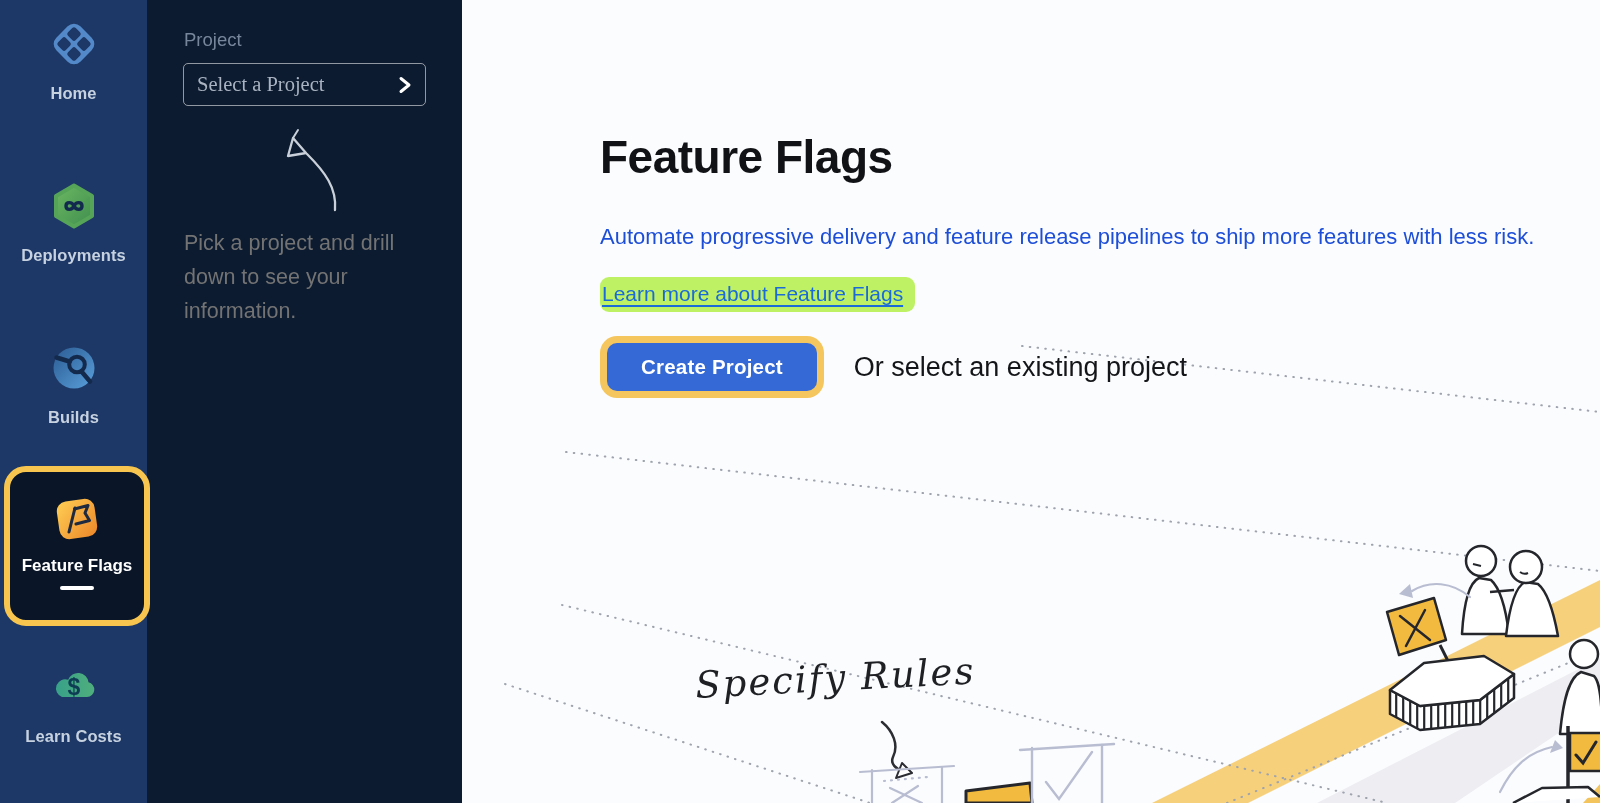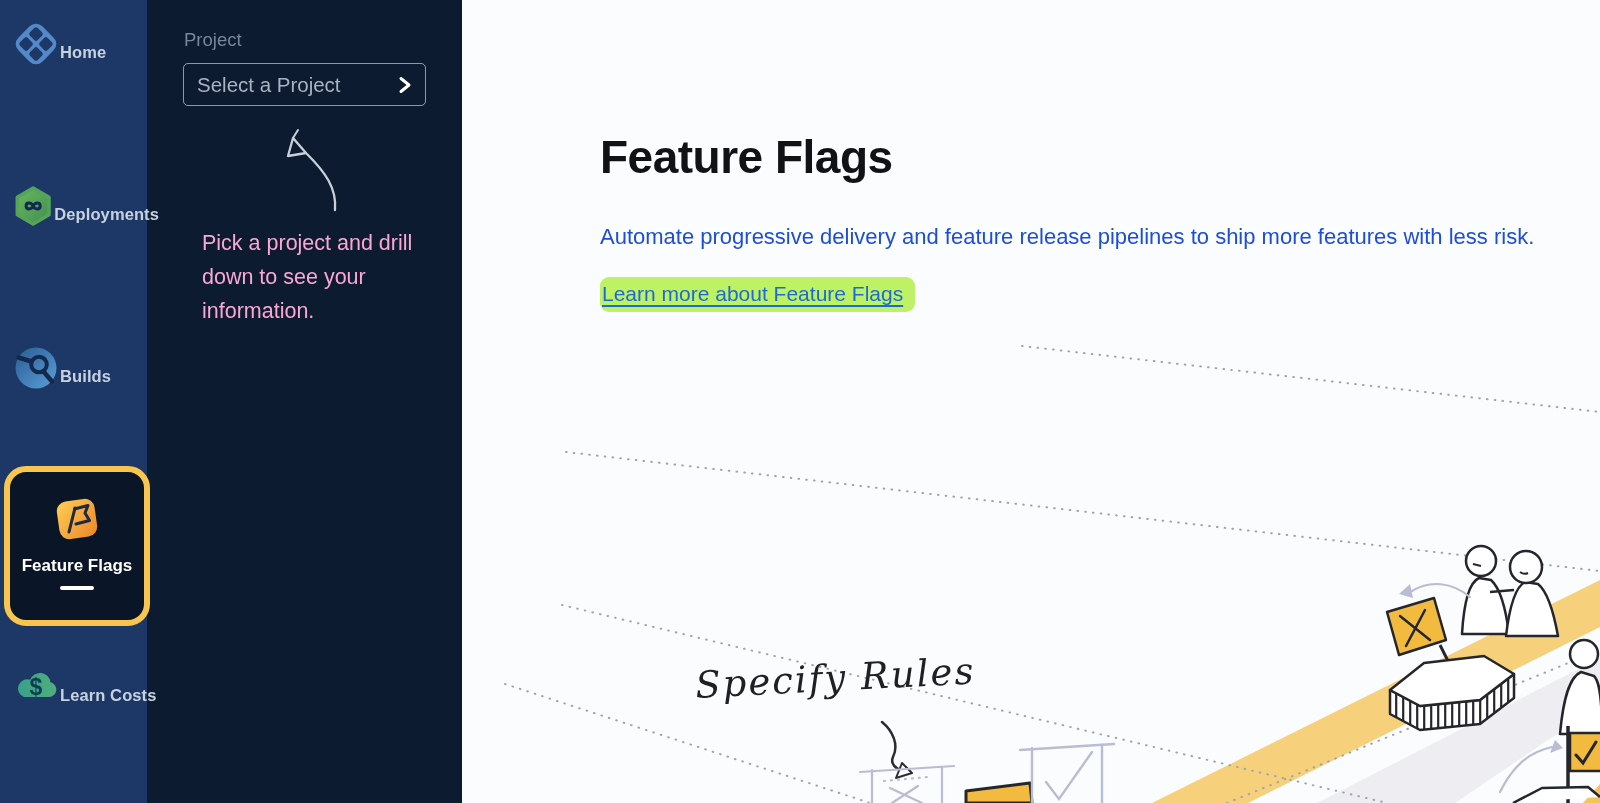--- a/index.html
+++ b/index.html
@@ -9,22 +9,22 @@
     background:#fbfcfe;
   }
   .app{position:relative;width:1600px;height:803px;display:flex;}
 
   
   .module-nav{
     position:relative;width:147px;min-width:147px;height:803px;
     background:#1d3866;z-index:6;
   }
   .nav-item{
-    position:absolute;left:12px;width:147px;
-    display:flex;align-items:center;cursor:pointer;
+    position:absolute;left:0;width:147px;
+    display:flex;flex-direction:column;align-items:center;cursor:pointer;
   }
   .nav-item .nav-label{
     margin-top:16px;font-size:16.5px;font-weight:600;color:#c7d2e1;
     letter-spacing:.1px;text-align:center;
   }
   .nav-home{top:20px;}
   .nav-deployments{top:182px;justify-content:flex-end;}
   .nav-builds{top:344px;}
   .nav-cloud{top:663px;}
 
@@ -46,25 +46,25 @@
   .project-label{
     position:absolute;left:37px;top:29px;
     font-size:18.5px;font-weight:500;color:#78869c;
   }
   .project-select{
     position:absolute;left:36px;top:63px;width:243px;height:43px;
     box-sizing:border-box;border:1.5px solid rgba(255,255,255,.55);
     border-radius:5px;display:flex;align-items:center;
     padding:0 13px;cursor:pointer;background:transparent;
   }
-  .project-select .value{flex:1;font-size:20.5px;font-weight:500;color:#a9b3c1;}
+  .project-select .value{flex:1;font-size:20.5px;font-weight:500;color:#a9b3c1;font-family:Liberation Serif, serif;}
   .arrow-sketch{position:absolute;left:128px;top:126px;}
   .hint-text{
-    position:absolute;left:55px;top:226px;width:218px;
-    font-size:21.5px;line-height:34px;font-weight:500;color:#f9a8d4;
+    position:absolute;left:37px;top:226px;width:218px;
+    font-size:21.5px;line-height:34px;font-weight:500;color:#737373;
   }
 
   
   .main{position:relative;flex:1;height:803px;background:#fbfcfe;overflow:hidden;}
   .illustration{position:absolute;left:0;top:0;z-index:0;pointer-events:none;}
   .content{position:relative;z-index:1;padding:130px 0 0 138px;}
   .page-title{
     margin:0;font-size:46px;font-weight:700;color:#101215;letter-spacing:-.5px;
   }
   .page-desc{
@@ -278,15 +278,21 @@
         <polygon points="1093,740 1101,748 1088,753" fill="#b9bdd1"></polygon>
       </g>
     </svg>
 
     <div class="content">
       <h1 class="page-title">Feature Flags</h1>
       <p class="page-desc">Automate progressive delivery and feature release pipelines to ship more features with less risk.</p>
       <div class="learn-more-wrap">
         <a class="learn-more">Learn more about Feature Flags</a>
       </div>
+      <div class="cta-row">
+        <span class="btn-ring">
+          <button class="btn-primary">Create Project</button>
+        </span>
+        <span class="or-text">Or select an existing project</span>
+      </div>
     </div>
   </main>
 </div>
 
 </body></html>

